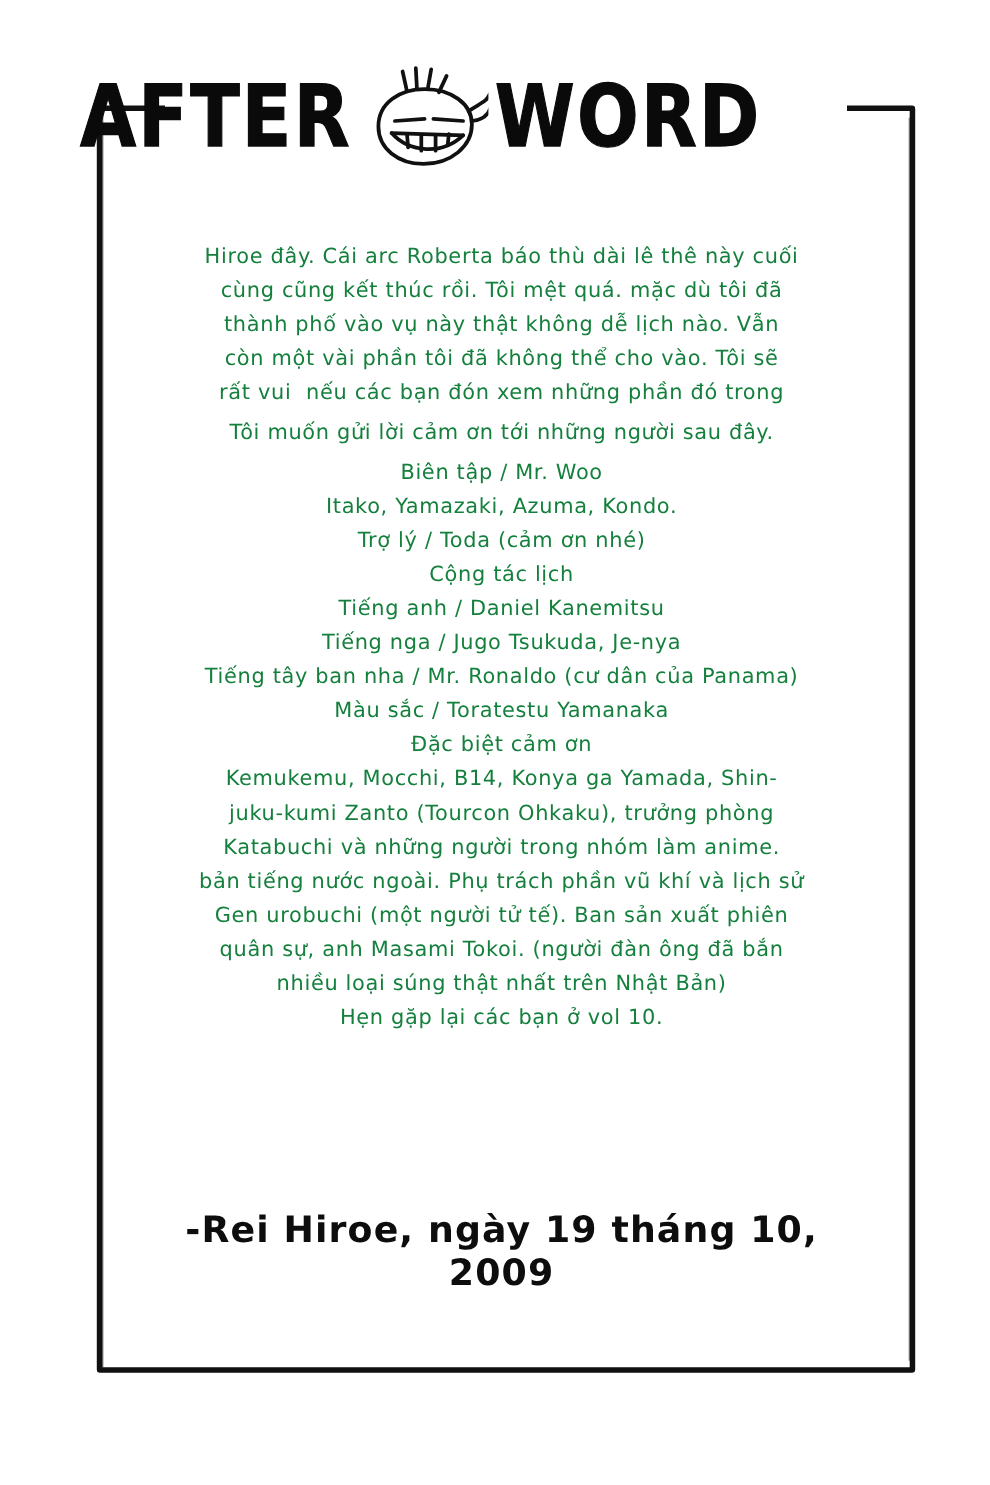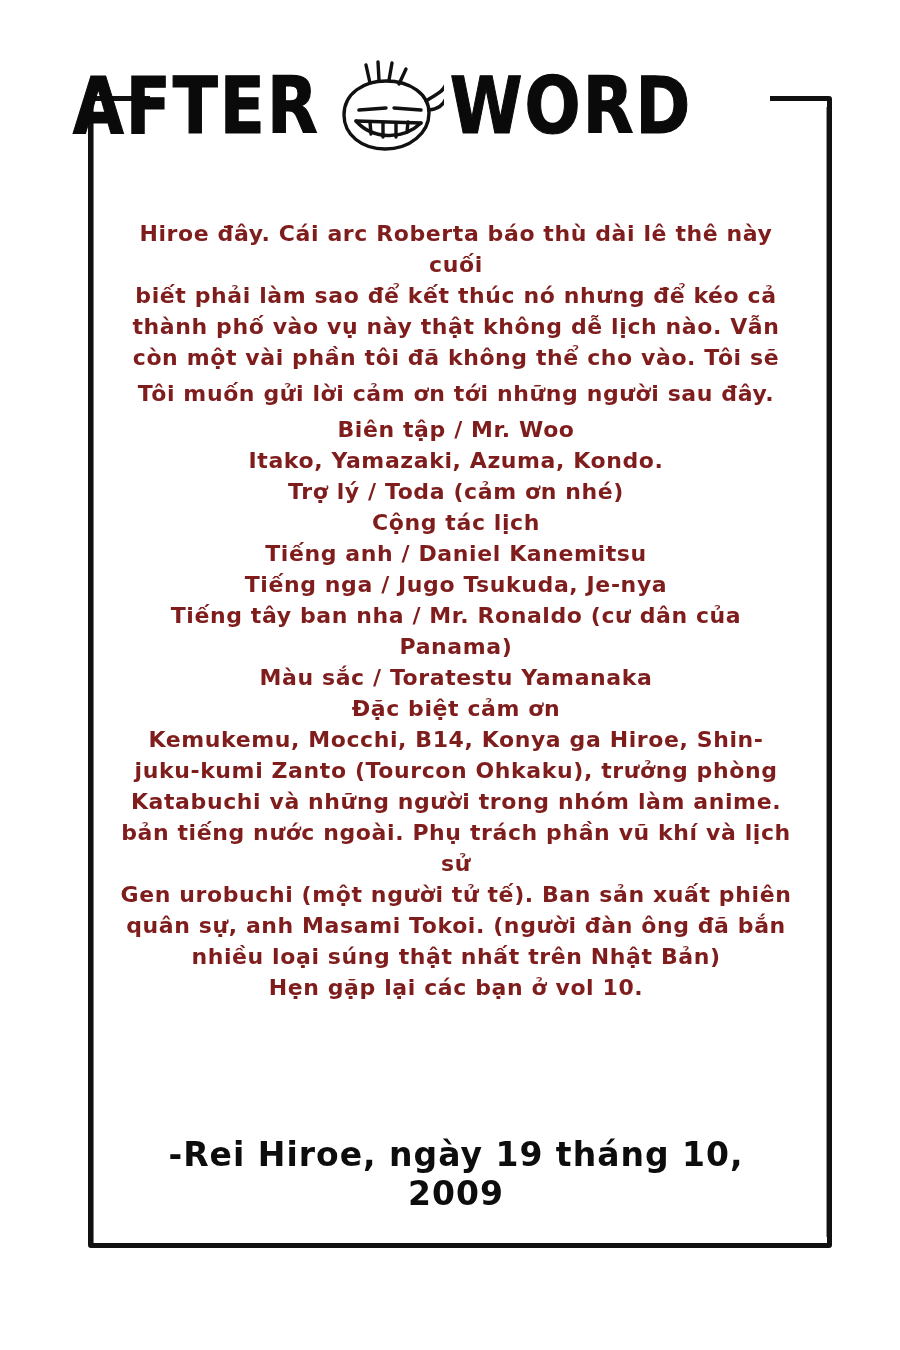--- a/index.html
+++ b/index.html
@@ -101,43 +101,41 @@
   
   .body-block {
     position: absolute;
     left: 120px;
     top: 218px;
     width: 672px;
     text-align: center;
   }
   .line {
     font-family: "DejaVu Sans", sans-serif;
-    font-size: 22px;
+    font-size: 19px;
     line-height: 31px;
     letter-spacing: .6px;
-    color: #7f1d1d;
+    color: #15803d;
     white-space: pre-wrap;
-    font-weight: bold;
   }
   .para-intro .line { text-align: center; }
   .gap-sm { height: 5px; }
 
   
   .signature {
     position: absolute;
     left: 120px;
     top: 1098px;
     width: 672px;
     text-align: center;
     font-family: "DejaVu Sans", sans-serif;
     font-weight: bold;
     font-size: 33px;
     letter-spacing: 1px;
     color: #0d0d0d;
-    margin-top: 37px;
   }
 </style>
 </head>
 <body>
 
 <div class="page">
 
   <div class="frame"></div>
   <div class="frame-top-mask"></div>
 
@@ -171,23 +169,24 @@
       </svg>
     </div>
 
     <div class="title-text right">WORD</div>
   </div>
 
   <div class="body-block">
 
     <div class="para-intro">
       <div class="line">Hiroe đây. Cái arc Roberta báo thù dài lê thê này cuối</div>
-      <div class="line">biết phải làm sao để kết thúc nó nhưng để kéo cả</div>
+      <div class="line">cùng cũng kết thúc rồi. Tôi mệt quá. mặc dù tôi đã</div>
       <div class="line">thành phố vào vụ này thật không dễ lịch nào. Vẫn</div>
       <div class="line">còn một vài phần tôi đã không thể cho vào. Tôi sẽ</div>
+      <div class="line">rất vui  nếu các bạn đón xem những phần đó trong</div>
     </div>
 
     <div class="gap-sm"></div>
 
     <div class="line">Tôi muốn gửi lời cảm ơn tới những người sau đây.</div>
 
     <div class="gap-sm"></div>
 
     <div class="credits">
       <div class="line">Biên tập / Mr. Woo</div>
@@ -195,21 +194,21 @@
       <div class="line">Trợ lý / Toda (cảm ơn nhé)</div>
       <div class="line">Cộng tác lịch</div>
       <div class="line">Tiếng anh / Daniel Kanemitsu</div>
       <div class="line">Tiếng nga / Jugo Tsukuda, Je-nya</div>
       <div class="line">Tiếng tây ban nha / Mr. Ronaldo (cư dân của Panama)</div>
       <div class="line">Màu sắc / Toratestu Yamanaka</div>
       <div class="line">Đặc biệt cảm ơn</div>
     </div>
 
     <div class="special">
-      <div class="line">Kemukemu, Mocchi, B14, Konya ga Hiroe, Shin-</div>
+      <div class="line">Kemukemu, Mocchi, B14, Konya ga Yamada, Shin-</div>
       <div class="line">juku-kumi Zanto (Tourcon Ohkaku), trưởng phòng</div>
       <div class="line">Katabuchi và những người trong nhóm làm anime.</div>
       <div class="line">bản tiếng nước ngoài. Phụ trách phần vũ khí và lịch sử</div>
       <div class="line">Gen urobuchi (một người tử tế). Ban sản xuất phiên</div>
       <div class="line">quân sự, anh Masami Tokoi. (người đàn ông đã bắn</div>
       <div class="line">nhiều loại súng thật nhất trên Nhật Bản)</div>
     </div>
 
     <div class="line">Hẹn gặp lại các bạn ở vol 10.</div>
   </div>

